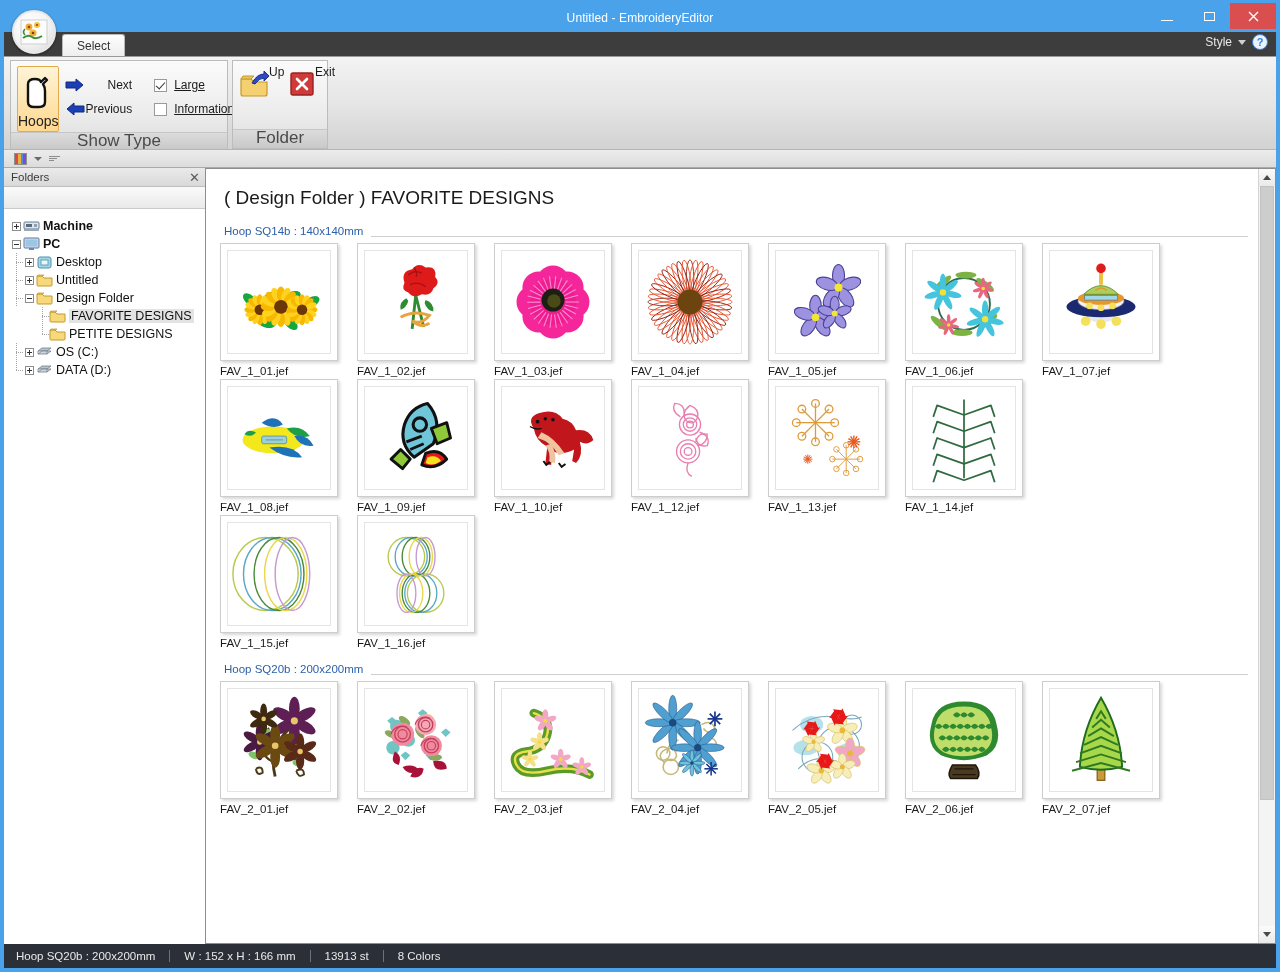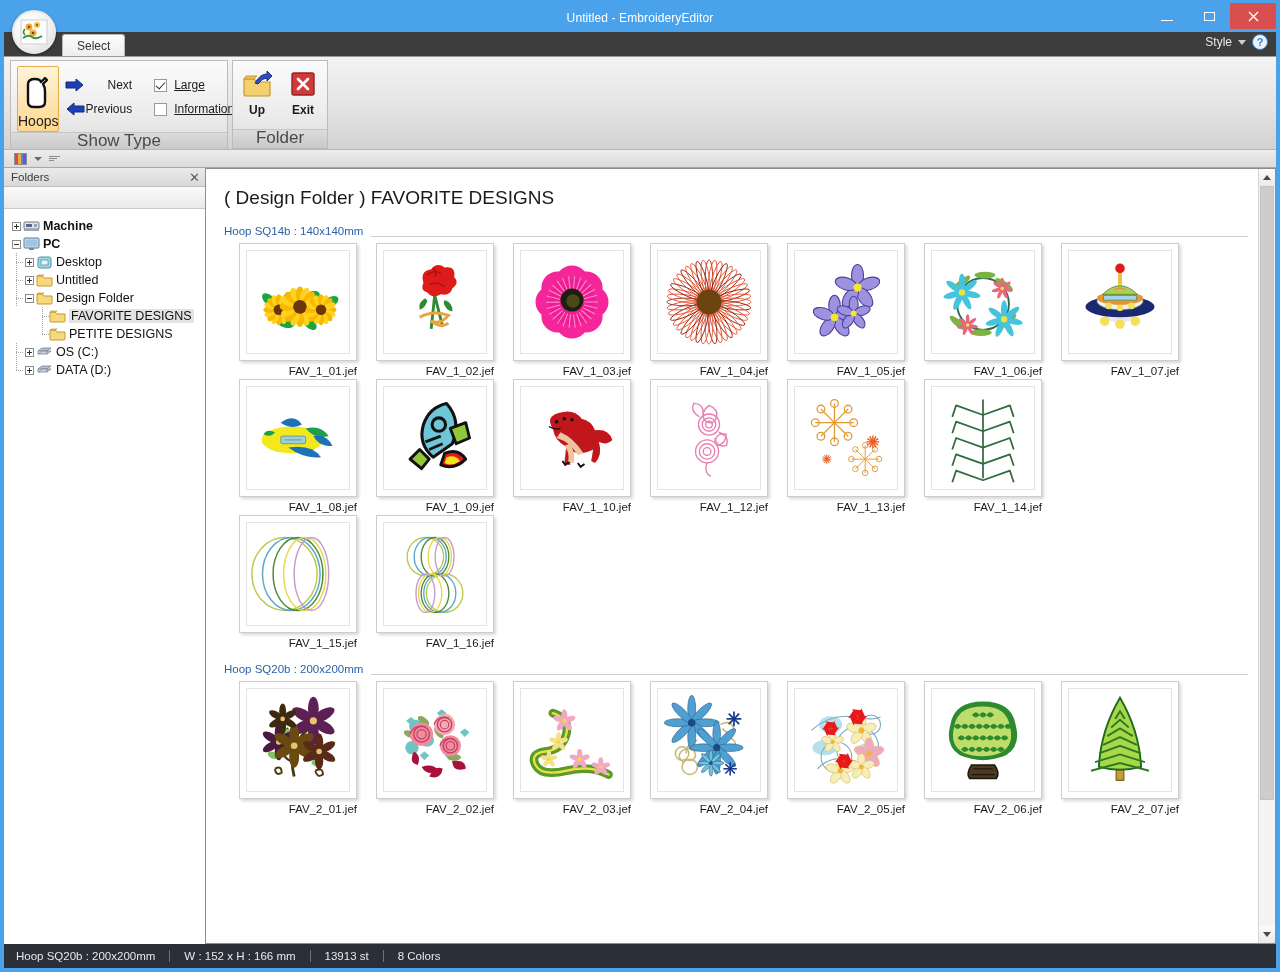--- a/index.html
+++ b/index.html
@@ -141,21 +141,21 @@
   .chkbox.checked::after {
     content: ""; position: absolute; left: 3px; top: 0px;
     width: 4px; height: 8px; border: solid #333;
     border-width: 0 1.6px 1.6px 0; transform: rotate(42deg);
   }
   .chk-row .lbl { font-size: 12px; color: #1b1b1b; text-decoration: underline; }
 
   .folder-btns { display: flex; gap: 10px; padding: 4px 6px 0 6px; }
   .fbtn {
     width: 40px; height: 62px;
-    display: flex; flex-direction: column; align-items: center; justify-content: flex-start; font-weight: bold;
+    display: flex; align-items: flex-start; justify-content: flex-start;
   }
   .fbtn .ico { height: 38px; display: flex; align-items: center; justify-content: center; }
   .fbtn .lbl { font-size: 12px; color: #1b1b1b; }
 
   
   #qat-strip {
     flex: 0 0 19px;
     background: linear-gradient(#ececec, #dcdcdc);
     border-top: 1px solid #b5b5b5; border-bottom: 1px solid #a9a9a9;
     display: flex; align-items: center; gap: 7px; padding-left: 10px;
@@ -226,21 +226,21 @@
     flex: 1; overflow: hidden; position: relative; padding: 0 10px 8px 14px;
   }
   #doc-title { font-size: 19px; color: #1a1a1a; padding: 18px 0 4px 4px; }
 
   .hoop-sep { display: flex; align-items: flex-end; gap: 8px; margin: 12px 0 6px 4px; }
   .hoop-sep .lab { font-size: 11.5px; color: #2b5fa8; white-space: nowrap; }
   .hoop-sep .line { flex: 1; height: 1px; background: #cfcfcf; }
 
   .grid-row { display: flex; gap: 0px; }
   .cell {
-    width: 137px; display: flex; flex-direction: column; align-items: flex-end;
+    width: 137px; display: flex; flex-direction: column; align-items: flex-start;
     padding-bottom: 2px;
   }
   .thumb-frame {
     width: 118px; height: 118px;
     background: #ffffff;
     border: 1px solid #cdcdcd;
     box-shadow: 2px 2px 3px rgba(0,0,0,.16);
     display: flex; align-items: center; justify-content: center;
     margin-bottom: 4px;
   }

